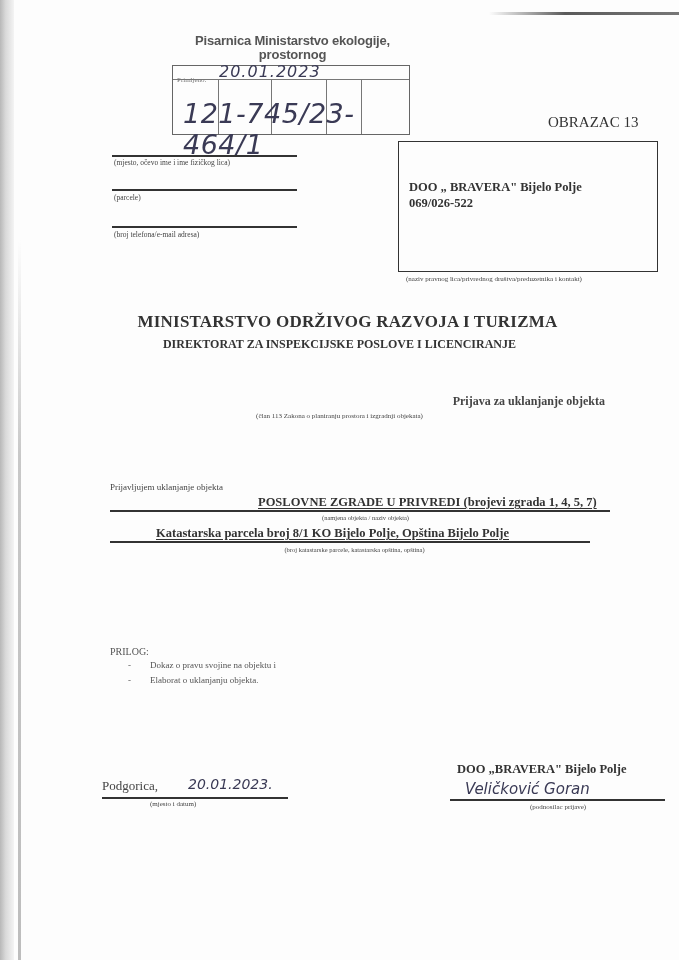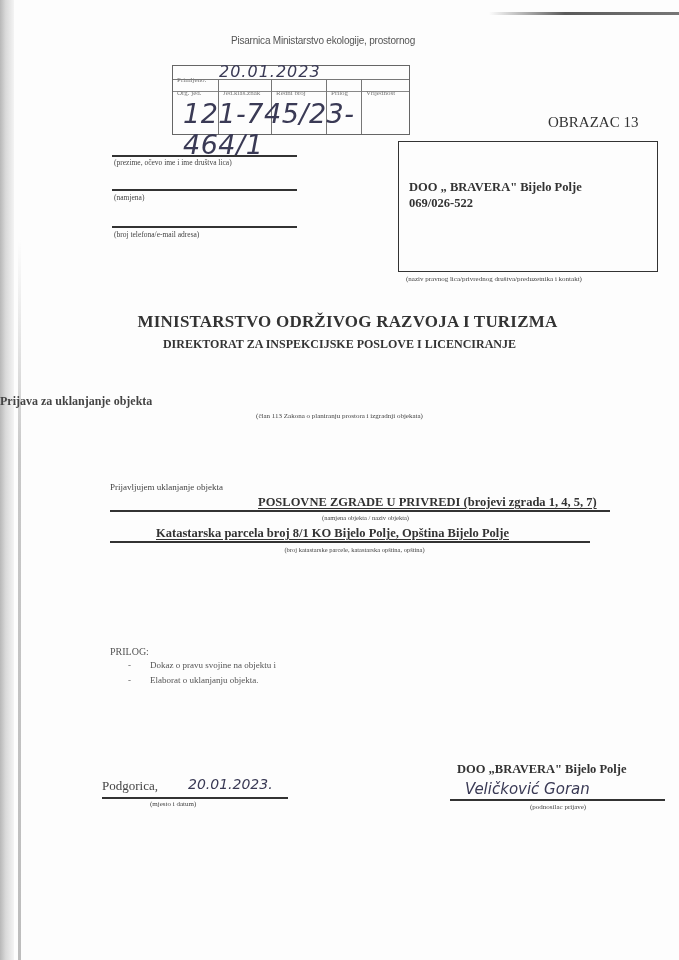--- a/index.html
+++ b/index.html
@@ -18,21 +18,21 @@
     background: linear-gradient(to bottom, rgba(200,200,200,0) 0%, #c8c8c8 30%, #bdbdbd 100%);
   }
   .scan-top-right {
     position: absolute; right: 0; top: 12px; width: 190px; height: 3px;
     background: linear-gradient(to right, rgba(80,80,80,0) 0%, #5a5a5a 40%, #777 100%);
   }
   .abs { position: absolute; }
 
   
   .stamp { left: 170px; top: 34px; width: 245px; font-family: "Liberation Sans", sans-serif; color: #555; }
-  .stamp-title { font-weight: normal; font-size: 10px; text-align: right; line-height: 14px; letter-spacing: -0.2px; }
+  .stamp-title { font-weight: bold; font-size: 13px; text-align: center; line-height: 14px; letter-spacing: -0.2px; }
   .stamp-table { position: absolute; left: 172px; top: 65px; width: 236px; height: 68px; border: 1.5px solid #666; }
   .stamp-row1 { position: absolute; left: 0; top: 0; width: 100%; height: 13px; border-bottom: 1.2px solid #777; }
   .stamp-row2 { position: absolute; left: 0; top: 14px; width: 100%; height: 11px; border-bottom: 1.2px solid #888; }
   .stamp-cell-label { position: absolute; font-size: 7px; color: #777; top: 2px; margin-top: 8px; }
   .stamp-vline { position: absolute; top: 14px; bottom: 0; width: 1.2px; background: #777; }
   .handwriting { font-family: "DejaVu Sans", sans-serif; font-style: italic; color: #3a3a55; font-weight: normal; }
   .stamp-date { position: absolute; left: 46px; top: -4px; font-size: 16px; letter-spacing: 1px; }
   .stamp-number { position: absolute; left: 10px; top: 32px; font-size: 27px; letter-spacing: 0.5px; }
 
   .obrazac { left: 548px; top: 114px; font-size: 15px; color: #333; }
@@ -43,21 +43,21 @@
 
   
   .company-box { left: 398px; top: 141px; width: 260px; height: 131px; border: 1.8px solid #333; box-sizing: border-box; }
   .company-name { position: absolute; left: 10px; top: 38px; font-size: 12.5px; font-weight: bold; color: #333; }
   .company-phone { position: absolute; left: 10px; top: 54px; font-size: 12.5px; font-weight: bold; color: #333; }
   .company-caption { left: 406px; top: 275px; font-size: 7px; color: #444; }
 
   .ministry { left: 8px; width: 679px; top: 312px; text-align: center; font-size: 17px; font-weight: bold; color: #333; letter-spacing: 0.2px; }
   .directorate { left: 0; width: 679px; top: 337px; text-align: center; font-size: 12px; font-weight: bold; color: #333; }
 
-  .form-title { left: 0; width: 605px; top: 394px; text-align: left; font-size: 12px; font-weight: bold; color: #444; }
+  .form-title { left: 0; width: 605px; top: 394px; text-align: right; font-size: 12px; font-weight: bold; color: #444; }
   .form-subtitle { left: 0; width: 679px; top: 412px; text-align: center; font-size: 7px; color: #444; }
 
   .intro { left: 110px; top: 482px; font-size: 9px; color: #444; }
   .object-line { left: 110px; top: 510px; width: 500px; height: 1.5px; background: #333; }
   .object-name { left: 258px; top: 495px; font-size: 12.5px; font-weight: bold; color: #333; text-decoration: underline; text-underline-offset: 2px; }
   .object-caption { left: 0; width: 679px; top: 514px; padding-left: 52px; box-sizing: border-box; text-align: center; font-size: 6.5px; color: #444; }
 
   .parcel-line { left: 110px; top: 541px; width: 480px; height: 1.5px; background: #333; }
   .parcel-name { left: 156px; top: 526px; font-size: 12.5px; font-weight: bold; color: #333; text-decoration: underline; text-underline-offset: 2px; }
   .parcel-caption { left: 0; width: 679px; top: 546px; padding-left: 30px; box-sizing: border-box; text-align: center; font-size: 6.5px; color: #444; }
@@ -85,40 +85,33 @@
 <div class="scan-top-right"></div>
 
 <div class="abs stamp">
   <div class="stamp-title">Pisarnica Ministarstvo ekologije, prostornog</div>
 </div>
 <div class="stamp-table">
   <div class="stamp-row1">
     <span class="stamp-cell-label" style="left:4px;">Primljeno:</span>
     <span class="stamp-date handwriting">20.01.2023</span>
   </div>
-  <div class="stamp-row2">
-    <span class="stamp-cell-label" style="left:4px;top:1px;">Org. jed.</span>
-    <span class="stamp-cell-label" style="left:50px;top:1px;">Jed.klas.znak</span>
-    <span class="stamp-cell-label" style="left:103px;top:1px;">Redni broj</span>
-    <span class="stamp-cell-label" style="left:158px;top:1px;">Prilog</span>
-    <span class="stamp-cell-label" style="left:193px;top:1px;">Vrijednost</span>
-  </div>
   <div class="stamp-vline" style="left:45px;"></div>
   <div class="stamp-vline" style="left:98px;"></div>
   <div class="stamp-vline" style="left:153px;"></div>
   <div class="stamp-vline" style="left:188px;"></div>
   <span class="stamp-number handwriting">121-745/23-464/1</span>
 </div>
 
 <div class="abs obrazac">OBRAZAC 13</div>
 
 <div class="field-line" style="left:112px;top:155px;width:185px;"></div>
-<div class="field-caption" style="left:114px;top:158px;">(prezime, očevo ime i ime društva lica)</div>
+<div class="field-caption" style="left:114px;top:158px;">(mjesto, očevo ime i ime fizičkog lica)</div>
 <div class="field-line" style="left:112px;top:189px;width:185px;"></div>
-<div class="field-caption" style="left:114px;top:193px;">(namjena)</div>
+<div class="field-caption" style="left:114px;top:193px;">(parcele)</div>
 <div class="field-line" style="left:112px;top:226px;width:185px;"></div>
 <div class="field-caption" style="left:114px;top:230px;">(broj telefona/e-mail adresa)</div>
 
 <div class="abs company-box">
   <div class="company-name">DOO „ BRAVERA" Bijelo Polje</div>
   <div class="company-phone">069/026-522</div>
 </div>
 <div class="abs company-caption">(naziv pravnog lica/privrednog društva/preduzetnika i kontakt)</div>
 
 <div class="abs ministry">MINISTARSTVO ODRŽIVOG RAZVOJA I TURIZMA</div>

